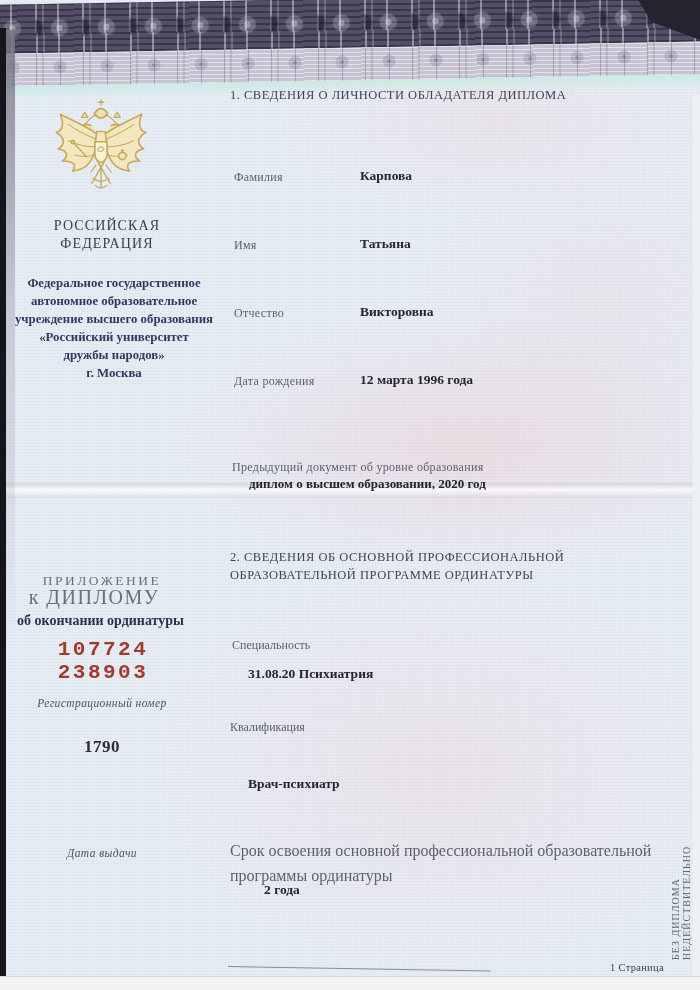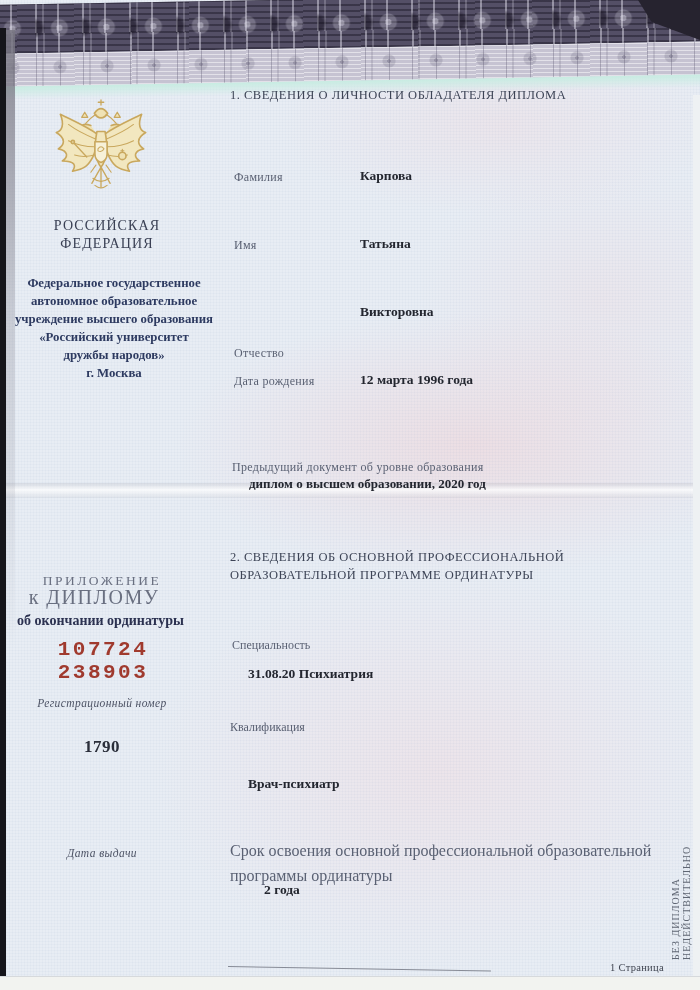--- a/index.html
+++ b/index.html
@@ -61,21 +61,21 @@
   .datelabel{left:12px;top:847px;width:180px;font-style:italic;font-size:11.5px;color:#4d5365;letter-spacing:.4px;}
   .datevalue{left:10px;top:896px;width:185px;font-size:14.5px;font-weight:bold;color:#23283300;color:#242936;}
   
   .h-sec{font-size:12.5px;letter-spacing:.5px;color:#3d4456;line-height:1.45;}
   .h1{left:230px;top:86px;width:430px;}
   .h2{left:230px;top:548px;width:430px;}
   .flabel{font-size:12px;color:#5a6173;letter-spacing:.3px;}
   .fvalue{font-size:13.5px;font-weight:bold;color:#23262f;}
   .r-surname-l{left:234px;top:170px;} .r-surname-v{left:360px;top:168px;}
   .r-name-l{left:234px;top:238px;}    .r-name-v{left:360px;top:236px;}
-  .r-patro-l{left:234px;top:306px;margin-top:40px;}   .r-patro-v{left:360px;top:304px;}
+  .r-patro-l{left:234px;top:306px;}   .r-patro-v{left:360px;top:304px;}
   .r-birth-l{left:234px;top:374px;}   .r-birth-v{left:360px;top:372px;}
   .prevlabel{left:232px;top:460px;width:420px;font-size:12px;color:#5a6173;letter-spacing:.3px;}
   .prevvalue{left:249px;top:476px;width:400px;font-size:13px;font-weight:bold;color:#23262f;}
   .speclabel{left:232px;top:638px;font-size:12px;color:#5a6173;}
   .specvalue{left:248px;top:666px;font-size:13.5px;font-weight:bold;color:#23262f;}
   .quallabel{left:230px;top:720px;font-size:12px;color:#5a6173;}
   .qualvalue{left:248px;top:776px;font-size:13.5px;font-weight:bold;color:#23262f;}
   .durlabel{left:230px;top:839px;width:440px;font-size:16px;color:#5a6173;line-height:1.55;}
   .durvalue{left:264px;top:882px;font-size:13.5px;font-weight:bold;color:#23262f;}
   .footline{left:228px;top:966px;width:263px;border-top:1px solid #878b96;transform:rotate(1deg);transform-origin:0 0;}

